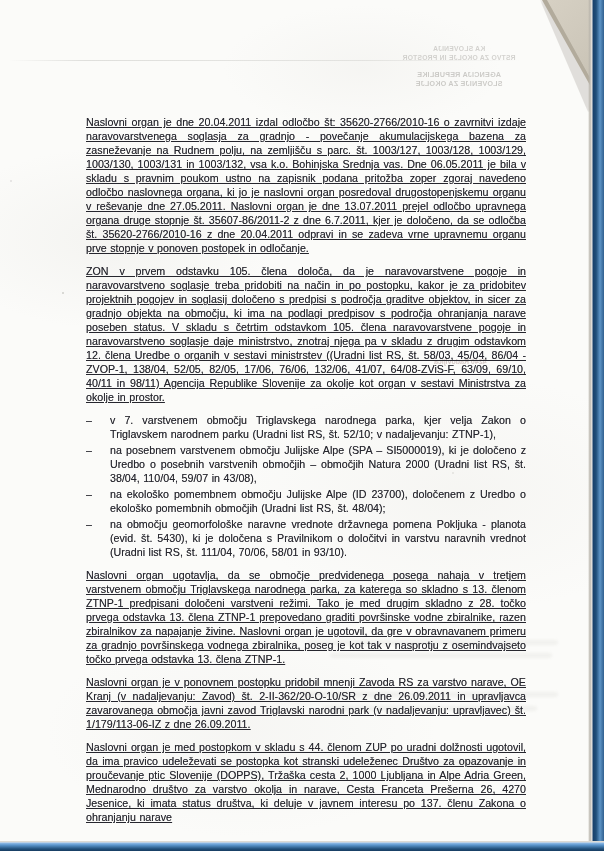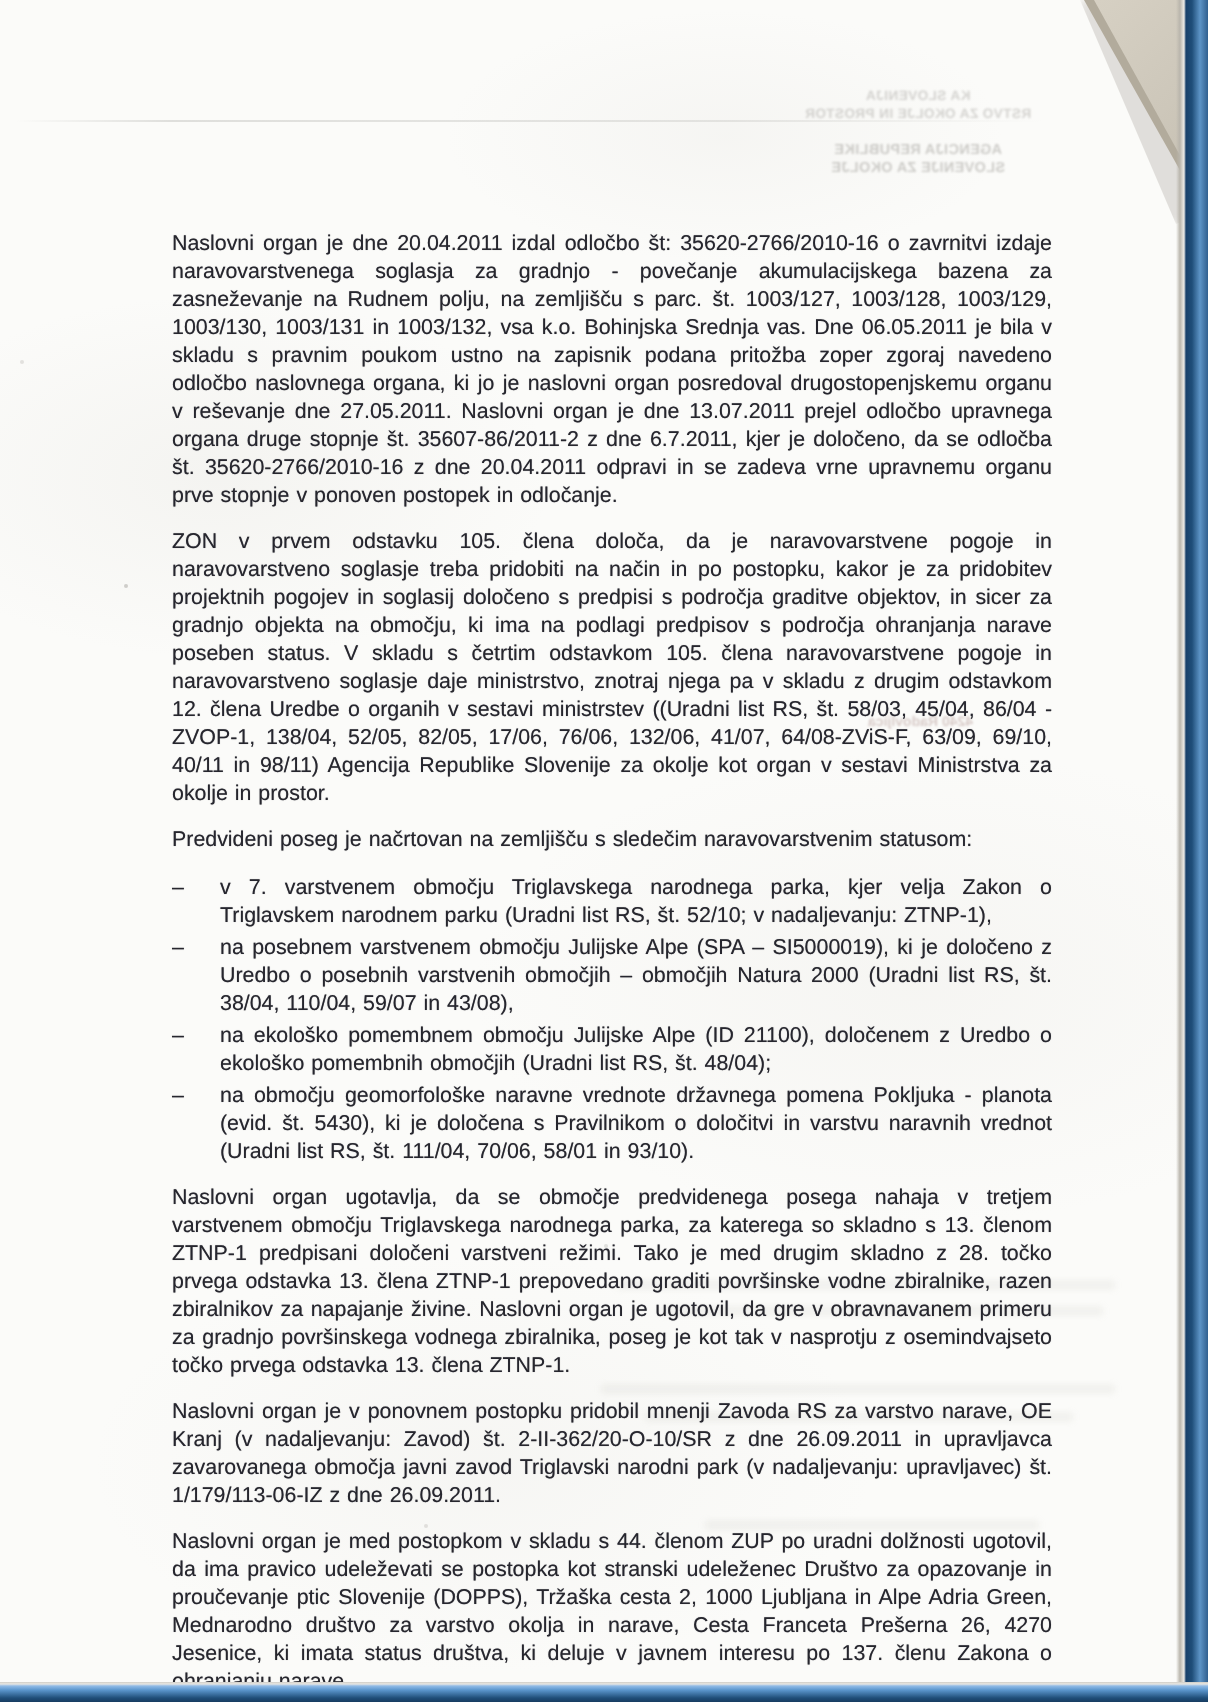--- a/index.html
+++ b/index.html
@@ -49,21 +49,21 @@
                 240px 330px 0 rgba(128,126,120,0.22),
                 390px 180px 0 rgba(128,126,120,0.18),
                 150px 470px 0 rgba(128,126,120,0.20);
   }
   
   .content {
     position:absolute; left:86px; top:115px; width:440px;
     color:#26262e; font-size:10.7px; line-height:14px;
     text-align:justify; word-spacing:0.5px;
   }
-  .content p { margin:0 0 9px 0; text-shadow:0 0 0.4px rgba(38,38,46,0.55); }
+  .content p { margin:0 0 9px 0; text-shadow:0 0 0.4px rgba(38,38,46,0.55);text-decoration:underline; }
   .content .intro { margin-bottom:10px; }
   .statute-list { margin:0 0 9px 0; text-shadow:0 0 0.4px rgba(38,38,46,0.55); }
   .list-item { display:flex; margin-bottom:2px; }
   .list-item .dash { flex:0 0 24px; width:24px; }
   .list-item .item-text { flex:1; text-align:justify; }
   
   .fold-shadow {
     position:absolute; right:0; top:0; width:64px; height:112px;
     clip-path:polygon(0px 0px, 6px 0px, 64px 106px, 48px 112px);
     background:rgba(118,112,98,0.20); filter:blur(2px);
@@ -109,34 +109,33 @@
 
   <div class="smudge" style="left:308px; top:640px; width:250px;"></div>
   <div class="smudge" style="left:330px; top:653px; width:222px;"></div>
   <div class="smudge" style="left:300px; top:692px; width:258px;"></div>
   <div class="smudge" style="left:322px; top:706px; width:215px;"></div>
   <div class="smudge" style="left:352px; top:760px; width:168px;"></div>
 
   <div class="content">
     <p>Naslovni organ je dne 20.04.2011 izdal odločbo št: 35620-2766/2010-16 o zavrnitvi izdaje naravovarstvenega soglasja za gradnjo - povečanje akumulacijskega bazena za zasneževanje na Rudnem polju, na zemljišču s parc. št. 1003/127, 1003/128, 1003/129, 1003/130, 1003/131 in 1003/132, vsa k.o. Bohinjska Srednja vas. Dne 06.05.2011 je bila v skladu s pravnim poukom ustno na zapisnik podana pritožba zoper zgoraj navedeno odločbo naslovnega organa, ki jo je naslovni organ posredoval drugostopenjskemu organu v reševanje dne 27.05.2011. Naslovni organ je dne 13.07.2011 prejel odločbo upravnega organa druge stopnje št. 35607-86/2011-2 z dne 6.7.2011, kjer je določeno, da se odločba št. 35620-2766/2010-16 z dne 20.04.2011 odpravi in se zadeva vrne upravnemu organu prve stopnje v ponoven postopek in odločanje.</p>
     <p>ZON v prvem odstavku 105. člena določa, da je naravovarstvene pogoje in naravovarstveno soglasje treba pridobiti na način in po postopku, kakor je za pridobitev projektnih pogojev in soglasij določeno s predpisi s področja graditve objektov, in sicer za gradnjo objekta na območju, ki ima na podlagi predpisov s področja ohranjanja narave poseben status. V skladu s četrtim odstavkom 105. člena naravovarstvene pogoje in naravovarstveno soglasje daje ministrstvo, znotraj njega pa v skladu z drugim odstavkom 12. člena Uredbe o organih v sestavi ministrstev ((Uradni list RS, št. 58/03, 45/04, 86/04 - ZVOP-1, 138/04, 52/05, 82/05, 17/06, 76/06, 132/06, 41/07, 64/08-ZViS-F, 63/09, 69/10, 40/11 in 98/11) Agencija Republike Slovenije za okolje kot organ v sestavi Ministrstva za okolje in prostor.</p>
-    <p class="intro">Predvideni poseg je načrtovan na zemljišču s sledečim naravovarstvenim statusom:</p>
 
     <div class="statute-list">
       <div class="list-item">
         <span class="dash">–</span>
         <span class="item-text">v 7. varstvenem območju Triglavskega narodnega parka, kjer velja Zakon o Triglavskem narodnem parku (Uradni list RS, št. 52/10; v nadaljevanju: ZTNP-1),</span>
       </div>
       <div class="list-item">
         <span class="dash">–</span>
         <span class="item-text">na posebnem varstvenem območju Julijske Alpe (SPA – SI5000019), ki je določeno z Uredbo o posebnih varstvenih območjih – območjih Natura 2000 (Uradni list RS, št. 38/04, 110/04, 59/07 in 43/08),</span>
       </div>
       <div class="list-item">
         <span class="dash">–</span>
-        <span class="item-text">na ekološko pomembnem območju Julijske Alpe (ID 21100), določenem z Uredbo o ekološko pomembnih območjih (Uradni list RS, št. 48/04);</span>
+        <span class="item-text">na ekološko pomembnem območju Julijske Alpe (ID 23700), določenem z Uredbo o ekološko pomembnih območjih (Uradni list RS, št. 48/04);</span>
       </div>
       <div class="list-item">
         <span class="dash">–</span>
         <span class="item-text">na območju geomorfološke naravne vrednote državnega pomena Pokljuka - planota (evid. št. 5430), ki je določena s Pravilnikom o določitvi in varstvu naravnih vrednot (Uradni list RS, št. 111/04, 70/06, 58/01 in 93/10).</span>
       </div>
     </div>
 
     <p>Naslovni organ ugotavlja, da se območje predvidenega posega nahaja v tretjem varstvenem območju Triglavskega narodnega parka, za katerega so skladno s 13. členom ZTNP-1 predpisani določeni varstveni režimi. Tako je med drugim skladno z 28. točko prvega odstavka 13. člena ZTNP-1 prepovedano graditi površinske vodne zbiralnike, razen zbiralnikov za napajanje živine. Naslovni organ je ugotovil, da gre v obravnavanem primeru za gradnjo površinskega vodnega zbiralnika, poseg je kot tak v nasprotju z osemindvajseto točko prvega odstavka 13. člena ZTNP-1.</p>
     <p>Naslovni organ je v ponovnem postopku pridobil mnenji Zavoda RS za varstvo narave, OE Kranj (v nadaljevanju: Zavod) št. 2-II-362/20-O-10/SR z dne 26.09.2011 in upravljavca zavarovanega območja javni zavod Triglavski narodni park (v nadaljevanju: upravljavec) št. 1/179/113-06-IZ z dne 26.09.2011.</p>
     <p>Naslovni organ je med postopkom v skladu s 44. členom ZUP po uradni dolžnosti ugotovil, da ima pravico udeleževati se postopka kot stranski udeleženec Društvo za opazovanje in proučevanje ptic Slovenije (DOPPS), Tržaška cesta 2, 1000 Ljubljana in Alpe Adria Green, Mednarodno društvo za varstvo okolja in narave, Cesta Franceta Prešerna 26, 4270 Jesenice, ki imata status društva, ki deluje v javnem interesu po 137. členu Zakona o ohranjanju narave</p>

